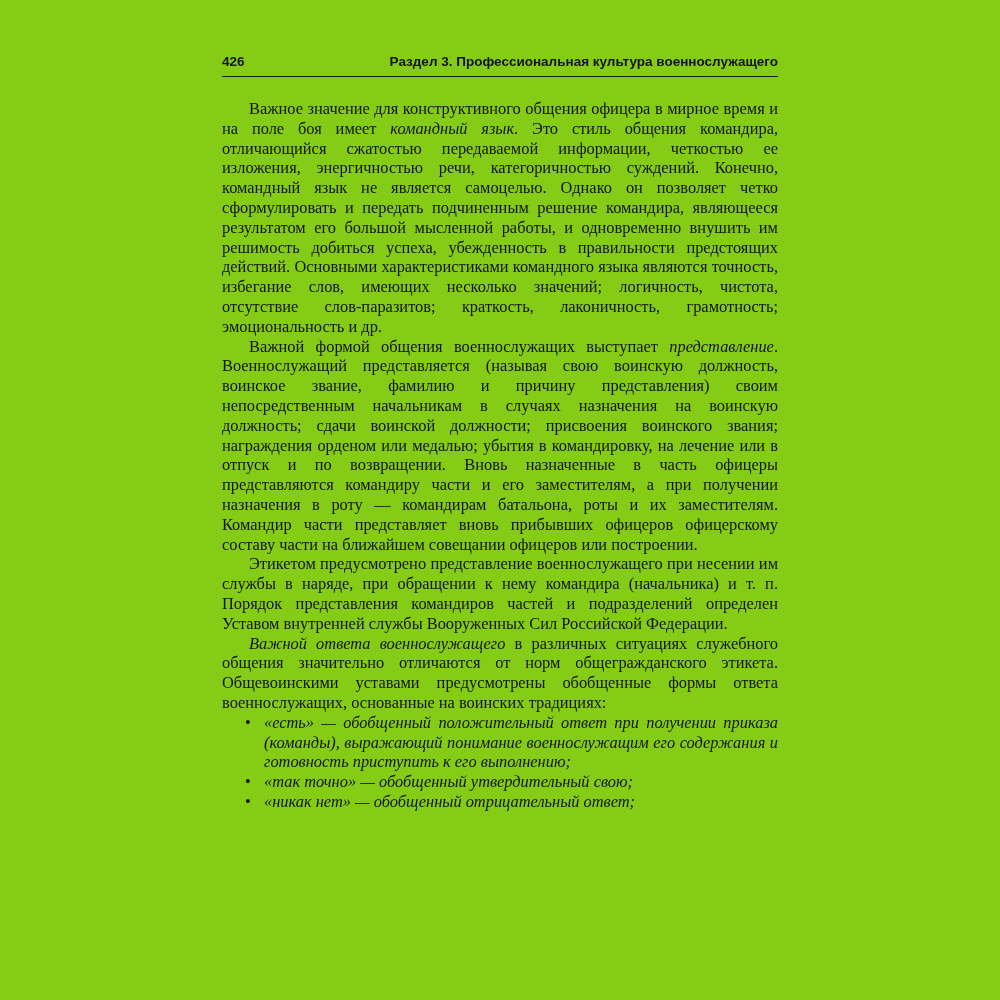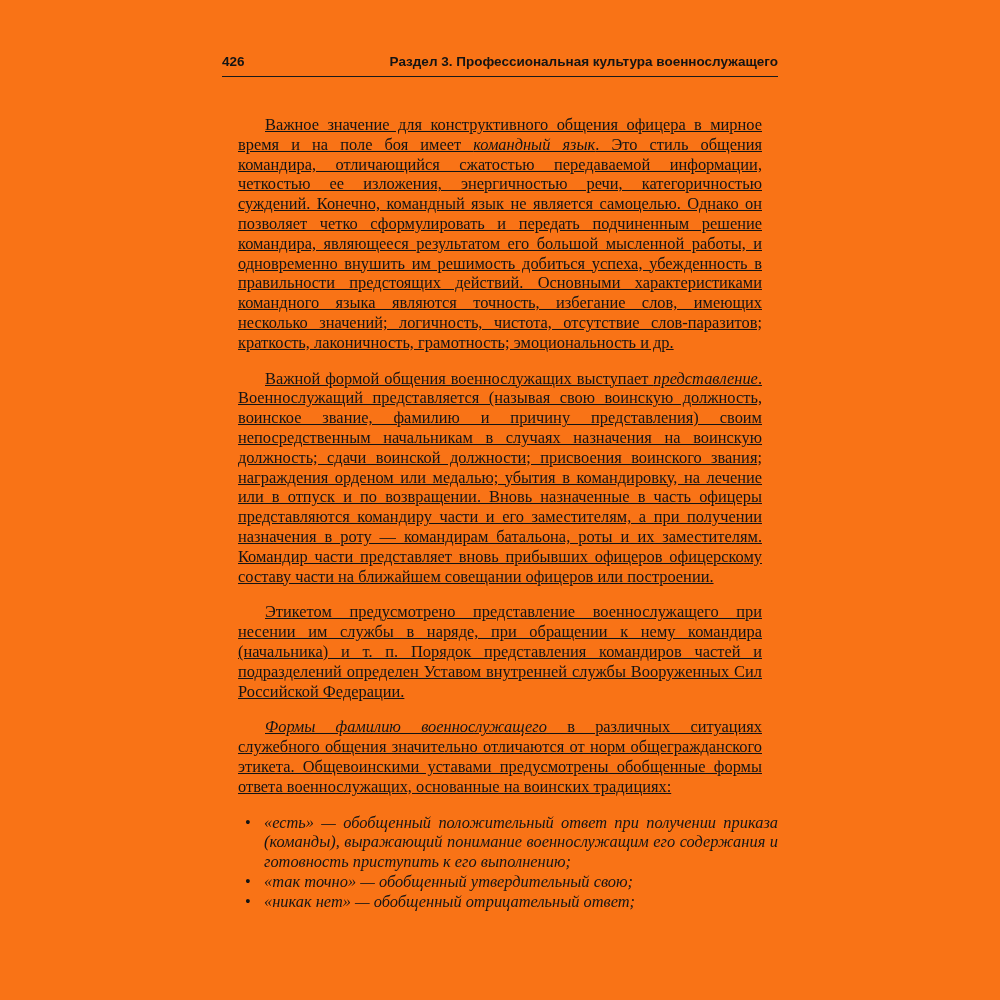--- a/index.html
+++ b/index.html
@@ -4,21 +4,21 @@
 <style>
   html, body {
     margin: 0;
     padding: 0;
     background: #ffffff;
   }
   .page {
     position: relative;
     width: 1000px;
     height: 1000px;
-    background: #f97316;
+    background: #84cc16;
     color: #121212;
     overflow: hidden;
   }
   .content {
     position: absolute;
     left: 222px;
     top: 54px;
     width: 556px;
   }
   .page-header {
@@ -38,23 +38,22 @@
     padding-top: 22px;
     font-family: "Liberation Serif", serif;
     font-size: 16.4px;
     line-height: 19.8px;
     text-align: justify;
     hyphens: auto;
     -webkit-hyphens: auto;
     color: #141414;
   }
   .para {
-    margin: 16px;
+    margin: 0;
     text-indent: 27px;
-    text-decoration: underline;
   }
   .bullet-item {
     display: flex;
     padding-left: 23px;
   }
   .bullet {
     flex: 0 0 19px;
     width: 19px;
   }
   .bullet-text {
@@ -70,21 +69,21 @@
 <div class="page">
   <div class="content">
     <div class="page-header">
       <span class="page-number">426</span>
       <span class="running-title">Раздел 3. Профессиональная культура военнослужащего</span>
     </div>
     <div class="page-body">
         <p class="para"><span class="">Важное значение для конструктивного общения офицера в мирное время и на поле боя имеет </span><span class="it ">командный язык</span><span class="">. Это стиль общения командира, отличающийся сжатостью передаваемой информации, четкостью ее изложения, энергичностью речи, категоричностью суждений. Конечно, командный язык не является самоцелью. Однако он позволяет четко сформулировать и передать подчиненным решение командира, являющееся результатом его большой мысленной работы, и одновременно внушить им решимость добиться успеха, убежденность в правильности предстоящих действий. Основными характеристиками командного языка являются точность, избегание слов, имеющих несколько значений; логичность, чистота, отсутствие слов-паразитов; краткость, лаконичность, грамотность; эмоциональность и др.</span></p>
         <p class="para"><span class="">Важной формой общения военнослужащих выступает </span><span class="it ">представление</span><span class="">. Военнослужащий представляется (называя свою воинскую должность, воинское звание, фамилию и причину представления) своим непосредственным начальникам в случаях назначения на воинскую должность; сдачи воинской должности; присвоения воинского звания; награждения орденом или медалью; убытия в командировку, на лечение или в отпуск и по возвращении. Вновь назначенные в часть офицеры представляются командиру части и его заместителям, а при получении назначения в роту — командирам батальона, роты и их заместителям. Командир части представляет вновь прибывших офицеров офицерскому составу части на ближайшем совещании офицеров или построении.</span></p>
         <p class="para"><span class="">Этикетом предусмотрено представление военнослужащего при несении им службы в наряде, при обращении к нему командира (начальника) и т. п. Порядок представления командиров частей и подразделений определен Уставом внутренней службы Вооруженных Сил Российской Федерации.</span></p>
-        <p class="para"><span class="it ">Формы фамилию военнослужащего</span><span class=""> в различных ситуациях служебного общения значительно отличаются от норм общегражданского этикета. Общевоинскими уставами предусмотрены обобщенные формы ответа военнослужащих, основанные на воинских традициях:</span></p>
+        <p class="para"><span class="it ">Важной ответа военнослужащего</span><span class=""> в различных ситуациях служебного общения значительно отличаются от норм общегражданского этикета. Общевоинскими уставами предусмотрены обобщенные формы ответа военнослужащих, основанные на воинских традициях:</span></p>
         <div class="bullet-item">
           <span class="bullet">•</span>
           <div class="bullet-text"><span class="">«есть» — обобщенный положительный ответ при получении приказа (команды), выражающий понимание военнослужащим его содержания и готовность приступить к его выполнению;</span></div>
         </div>
         <div class="bullet-item">
           <span class="bullet">•</span>
           <div class="bullet-text"><span class="">«так точно» — обобщенный утвердительный свою;</span></div>
         </div>
         <div class="bullet-item">
           <span class="bullet">•</span>

